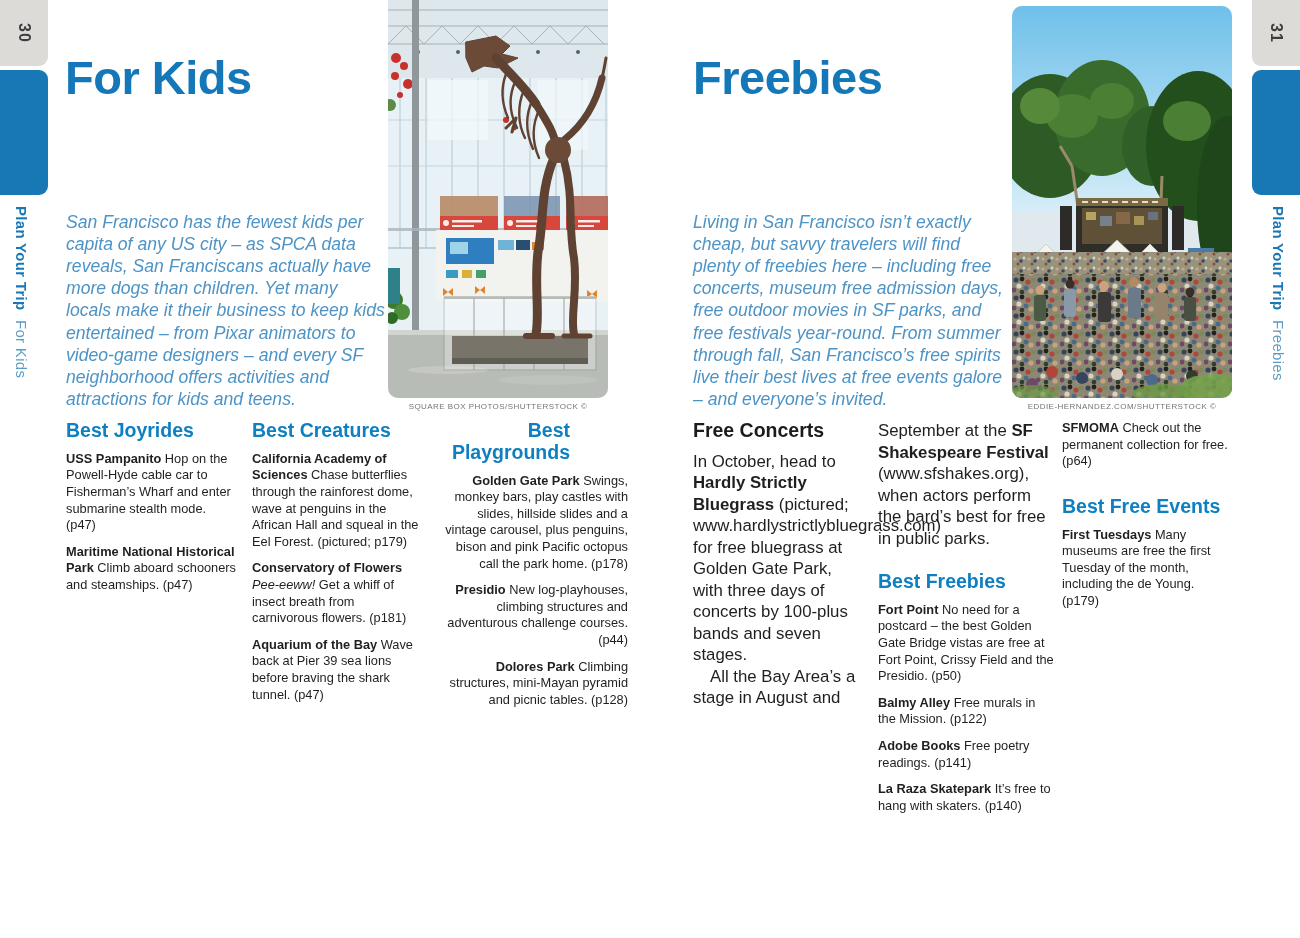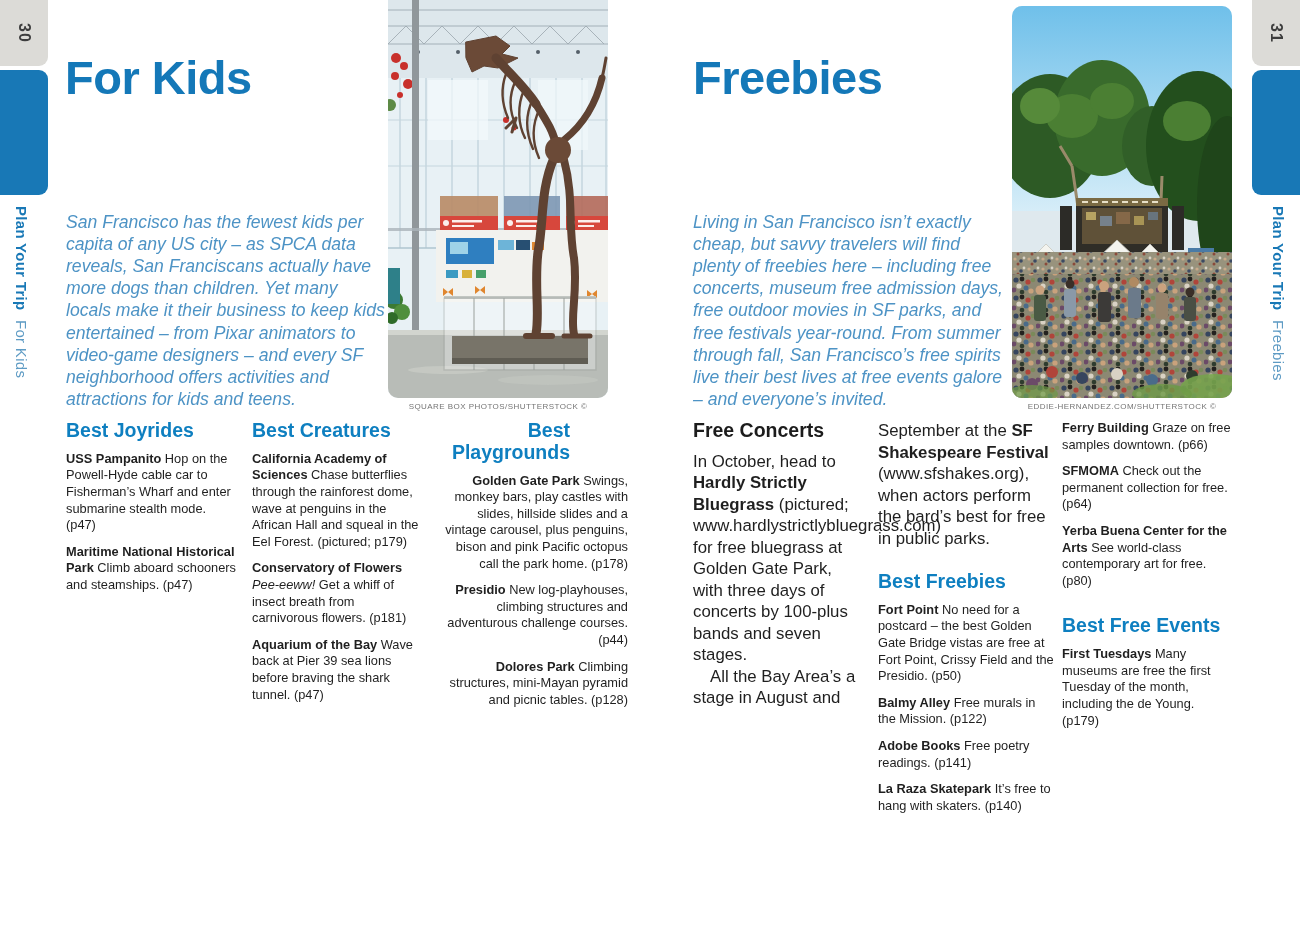--- a/index.html
+++ b/index.html
@@ -311,18 +311,16 @@
 <div class="abs col" style="left:878px;width:178px;">
   <p class="big"><span>September at the </span><b>SF Shakespeare Festival</b><span> (www.sfshakes.org), when actors perform the bard’s best for free in public parks.</span></p>
   <h2 class="col-h mt">Best Freebies</h2>
   <p class="entry"><b>Fort Point</b><span> No need for a postcard – the best Golden Gate Bridge vistas are free at Fort Point, Crissy Field and the Presidio. (p50)</span></p>
   <p class="entry"><b>Balmy Alley</b><span> Free murals in the Mission. (p122)</span></p>
   <p class="entry"><b>Adobe Books</b><span> Free poetry readings. (p141)</span></p>
   <p class="entry"><b>La Raza Skatepark</b><span> It’s free to hang with skaters. (p140)</span></p>
 </div>
 
 <div class="abs col" style="left:1062px;width:172px;">
-  <p class="entry"><b>Ferry Building</b><span> Graze on free samples downtown. (p66)</span></p>
   <p class="entry"><b>SFMOMA</b><span> Check out the permanent collection for free. (p64)</span></p>
-  <p class="entry"><b>Yerba Buena Center for the Arts</b><span> See world-class contemporary art for free. (p80)</span></p>
   <h2 class="col-h mt2">Best Free Events</h2>
   <p class="entry"><b>First Tuesdays</b><span> Many museums are free the first Tuesday of the month, including the de Young. (p179)</span></p>
 </div>
 
 </body></html>

